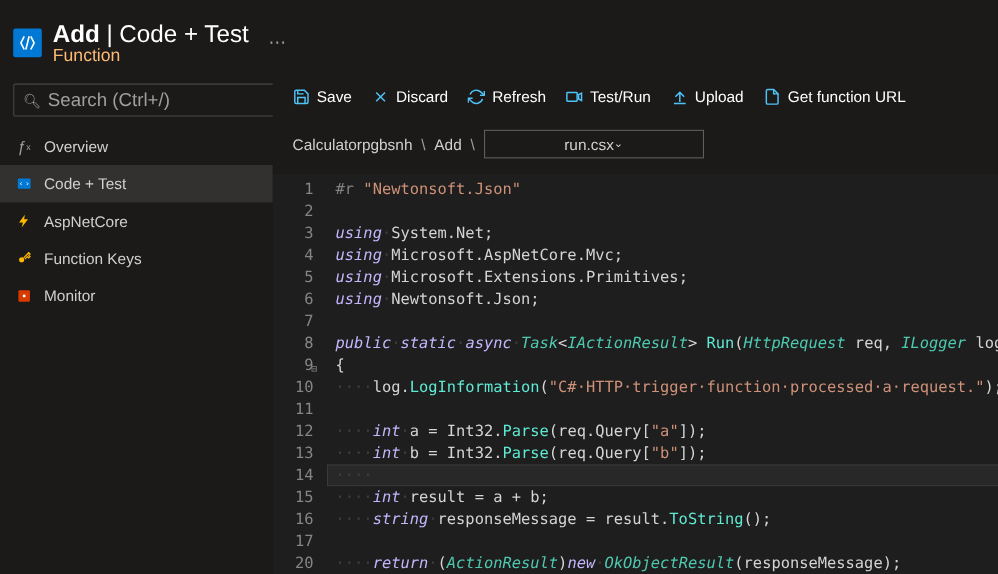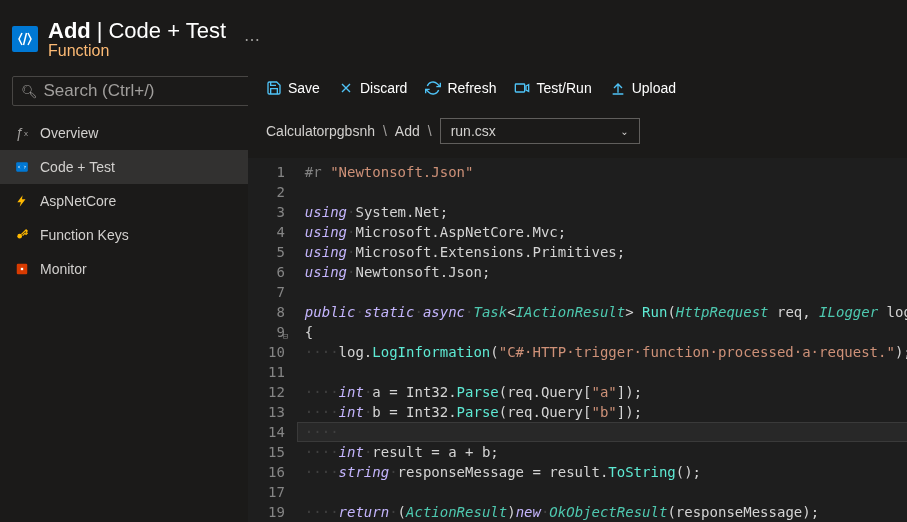--- a/index.html
+++ b/index.html
@@ -32,21 +32,21 @@
     .section-label { font-size: 14px; font-weight: 600; color: #fff; padding: 10px 14px 8px; }
     
     .main { flex: 1; display: flex; flex-direction: column; background: #1b1a19; min-width: 0; }
     
     .toolbar { display: flex; align-items: center; gap: 18px; padding: 14px 18px; }
     .toolbar-btn { display: flex; align-items: center; gap: 6px; color: #fff; font-size: 14px; cursor: pointer; }
     .toolbar-btn .icon { width: 16px; height: 16px; display: flex; align-items: center; justify-content: center; }
     
     .breadcrumb { display: flex; align-items: center; gap: 8px; padding: 8px 18px 14px; font-size: 14px; color: #d2d0ce; }
     .bc-sep { color: #a19f9d; }
-    .bc-dropdown { border: 1px solid #605e5c; padding: 4px 10px; display: flex; align-items: center; justify-content: space-between; width: 200px; cursor: pointer; }
+    .bc-dropdown { border: 1px solid #605e5c; padding: 4px 10px; display: flex; align-items: center; justify-content: center; width: 200px; cursor: pointer; }
     .bc-chevron { font-size: 10px; }
     
     .editor { flex: 1; background: #1e1e1e; display: flex; font-family: Consolas, Menlo, monospace; font-size: 14px; overflow: auto; min-height: 0; }
     .gutter { background: #1e1e1e; color: #858585; text-align: right; padding: 4px 12px 4px 20px; user-select: none; line-height: 20px; }
     .code { flex: 1; padding: 4px 0; line-height: 20px; color: #d4d4d4; white-space: pre; }
     .code-line { padding-left: 8px; height: 20px; position: relative; }
     .code-line.highlight { background: #282828; box-shadow: inset 0 0 0 1px #3a3a3a; }
     .fold { position: absolute; left: -14px; font-size: 9px; color: #858585; top: 4px; }
     
     .tok-dir { color: #808080; }
@@ -172,20 +172,29 @@
             </span>
           <span>Test/Run</span>
         </div>
         <div class="toolbar-btn">
           <span class="icon">
               <svg width="16" height="16" viewBox="0 0 24 24" fill="none" stroke="#4fc3f7" stroke-width="2">
                 <path d="M12 19V6M6 12l6-6 6 6M4 21h16"></path>
               </svg>
             </span>
           <span>Upload</span>
+        </div>
+        <div class="toolbar-btn">
+          <span class="icon">
+              <svg width="16" height="16" viewBox="0 0 24 24" fill="none" stroke="#4fc3f7" stroke-width="2">
+                <path d="M14 2H6a2 2 0 00-2 2v16a2 2 0 002 2h12a2 2 0 002-2V8z"></path>
+                <path d="M14 2v6h6"></path>
+              </svg>
+            </span>
+          <span>Get function URL</span>
         </div>
       </div>
 
       <div class="breadcrumb">
         <span>Calculatorpgbsnh</span>
         <span class="bc-sep">\</span>
         <span>Add</span>
         <span class="bc-sep">\</span>
         <div class="bc-dropdown">
           <span>run.csx</span>
@@ -205,20 +214,20 @@
             <div>8</div>
             <div>9</div>
             <div>10</div>
             <div>11</div>
             <div>12</div>
             <div>13</div>
             <div>14</div>
             <div>15</div>
             <div>16</div>
             <div>17</div>
-            <div>19</div>
+            <div>20</div>
             <div>19</div>
           </div>
         <div class="code" id="code"><div class="code-line"><span class="tok-dir">#r</span> <span class="tok-str">"Newtonsoft.Json"</span></div><div class="code-line">&nbsp;</div><div class="code-line"><span class="tok-kw">using</span><span class="tok-ws">·</span><span class="tok-ns">System.Net</span>;</div><div class="code-line"><span class="tok-kw">using</span><span class="tok-ws">·</span><span class="tok-ns">Microsoft.AspNetCore.Mvc</span>;</div><div class="code-line"><span class="tok-kw">using</span><span class="tok-ws">·</span><span class="tok-ns">Microsoft.Extensions.Primitives</span>;</div><div class="code-line"><span class="tok-kw">using</span><span class="tok-ws">·</span><span class="tok-ns">Newtonsoft.Json</span>;</div><div class="code-line">&nbsp;</div><div class="code-line"><span class="tok-kw">public</span><span class="tok-ws">·</span><span class="tok-kw">static</span><span class="tok-ws">·</span><span class="tok-kw">async</span><span class="tok-ws">·</span><span class="tok-type">Task</span>&lt;<span class="tok-type">IActionResult</span>&gt; <span class="tok-method">Run</span>(<span class="tok-type">HttpRequest</span> req, <span class="tok-type">ILogger</span> log)</div><div class="code-line">{<span class="fold">⊟</span></div><div class="code-line"><span class="tok-ws">····</span>log.<span class="tok-method">LogInformation</span>(<span class="tok-str">"C#·HTTP·trigger·function·processed·a·request."</span>);</div><div class="code-line">&nbsp;</div><div class="code-line"><span class="tok-ws">····</span><span class="tok-kw">int</span><span class="tok-ws">·</span>a = Int32.<span class="tok-method">Parse</span>(req.Query[<span class="tok-str">"a"</span>]);</div><div class="code-line"><span class="tok-ws">····</span><span class="tok-kw">int</span><span class="tok-ws">·</span>b = Int32.<span class="tok-method">Parse</span>(req.Query[<span class="tok-str">"b"</span>]);</div><div class="code-line highlight"><span class="tok-ws">····</span></div><div class="code-line"><span class="tok-ws">····</span><span class="tok-kw">int</span><span class="tok-ws">·</span>result = a + b;</div><div class="code-line"><span class="tok-ws">····</span><span class="tok-kw">string</span><span class="tok-ws">·</span>responseMessage = result.<span class="tok-method">ToString</span>();</div><div class="code-line">&nbsp;</div><div class="code-line"><span class="tok-ws">····</span><span class="tok-kw">return</span><span class="tok-ws">·</span>(<span class="tok-type">ActionResult</span>)<span class="tok-kw">new</span><span class="tok-ws">·</span><span class="tok-type">OkObjectResult</span>(responseMessage);</div><div class="code-line">}</div></div>
       </div>
     </div>
   </div>
 </div>
 
 </body></html>

